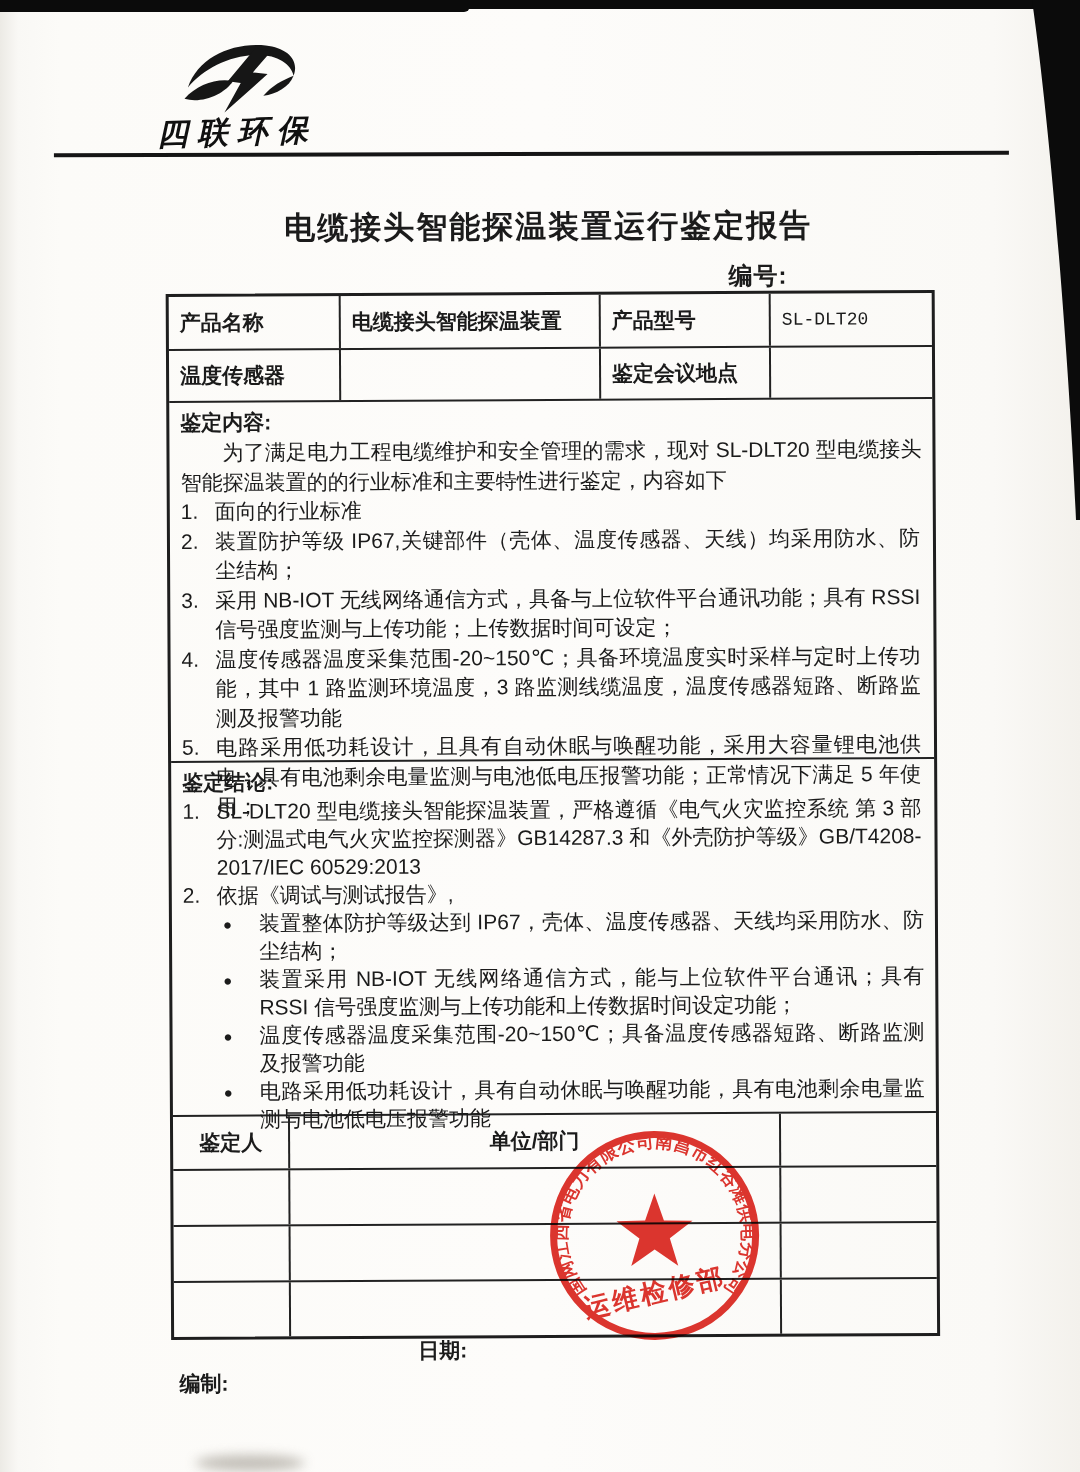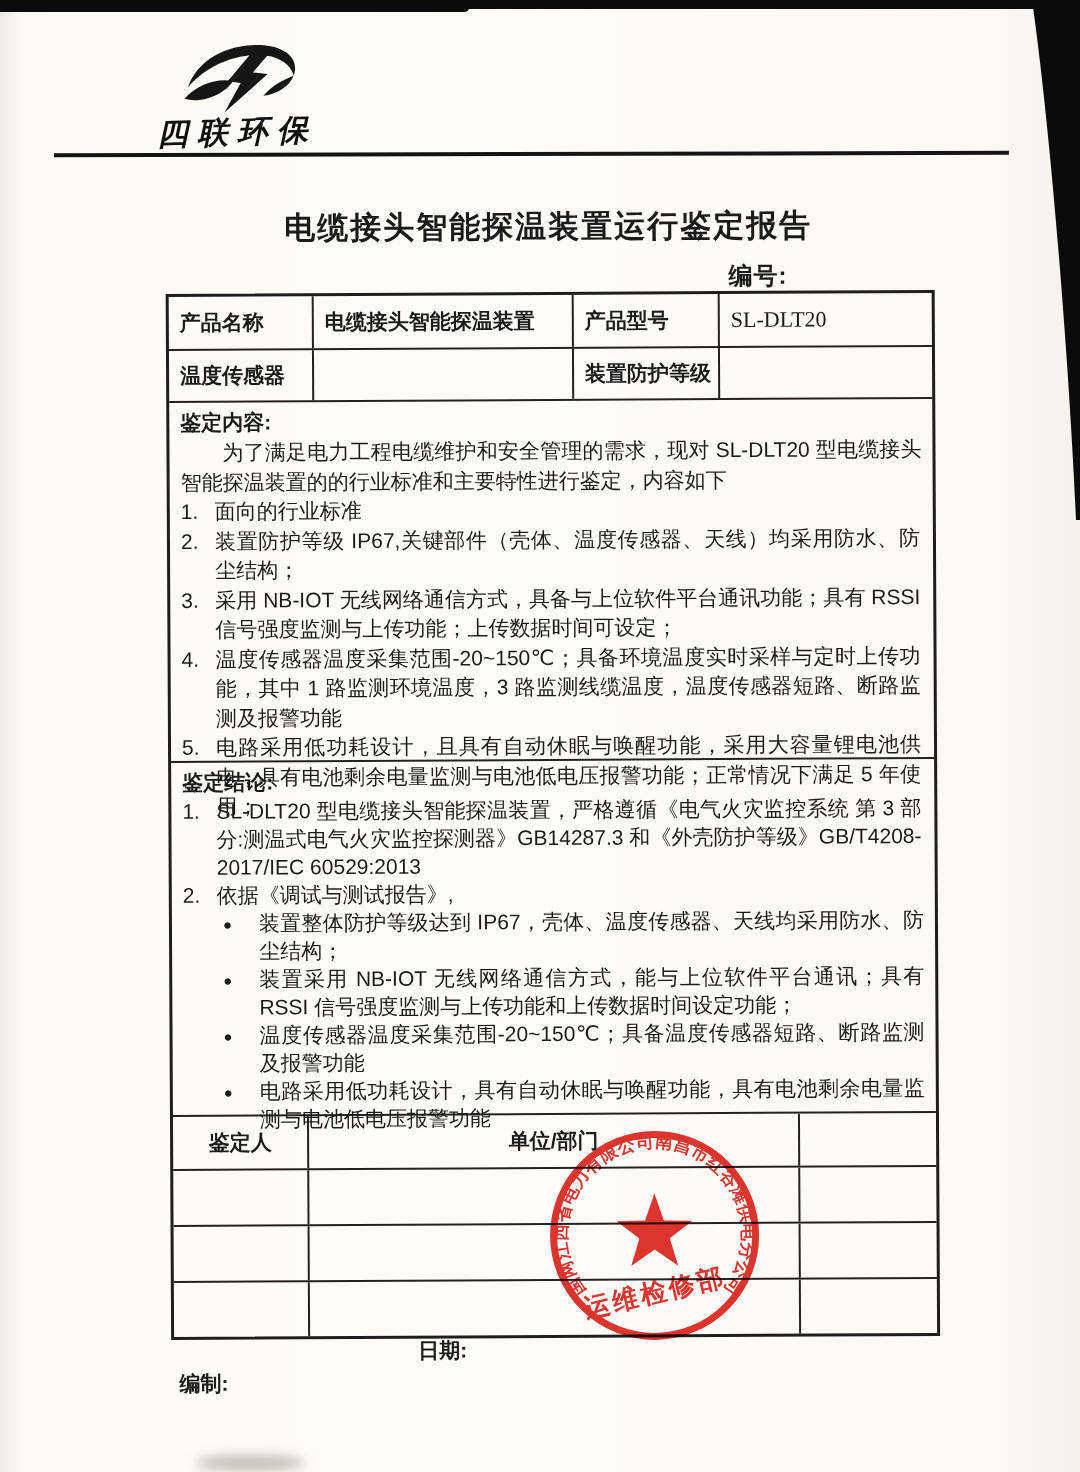--- a/index.html
+++ b/index.html
@@ -22,41 +22,41 @@
 
   .title{position:absolute;left:0;top:206px;width:100%;text-align:center;padding-left:22px;
          box-sizing:border-box;font-size:31px;font-weight:bold;letter-spacing:2px;}
   .doc-no{position:absolute;left:731px;top:261px;font-size:24px;font-weight:bold;letter-spacing:1px;}
 
   .doc-table{position:absolute;left:168px;top:292px;width:769px;border:3px solid #1e1e1e;box-sizing:border-box;
              font-size:21px;}
   .trow{display:flex;border-bottom:2px solid #222;}
   .cell{display:flex;align-items:center;padding:0 0 0 11px;box-sizing:border-box;}
   .cb{border-right:2px solid #222;}
-  .c1{width:145px;} .c2{width:260px;} .c3{width:146px;font-family:Liberation Serif, serif;} .c4{flex:1;}
+  .c1{width:172px;} .c2{width:260px;} .c3{width:170px;font-family:Liberation Serif, serif;} .c4{flex:1;}
   .hrow{height:52px;} .mrow{height:50px;}
   .lab{font-weight:bold;}
-  .mono{font-family:Liberation Serif, serif;font-size:22px;letter-spacing:0;}
+  .mono{font-family:Liberation Mono, monospace;font-size:18px;letter-spacing:0;}
 
   .box{border-bottom:2px solid #222;padding:5px 11px 0 11px;box-sizing:border-box;}
   .box-head{font-weight:bold;line-height:30px;}
   .content-box{height:360px;line-height:29.5px;}
   .conclusion-box{height:354px;line-height:28px;}
   .intro{margin:0;text-indent:2em;text-align:justify;}
   .li{display:flex;}
   .li .num{width:34px;flex:none;}
   .li .txt{flex:1;text-align:justify;padding-right:2px;}
   .bullets{margin-left:40px;}
   .bli{display:flex;}
   .bli .dot{width:36px;flex:none;font-size:15px;padding-top:1px;}
   .bli .txt{flex:1;text-align:justify;}
 
   .sig-hrow{height:52px;}
   .sig-erow{height:54px;}
-  .s1{width:136px;} .s2{width:491px;} .s3{flex:1;}
+  .s1{width:117px;} .s2{width:491px;} .s3{flex:1;}
   .scell{display:flex;align-items:center;justify-content:center;box-sizing:border-box;font-weight:bold;}
   .noborder-bottom{border-bottom:none;}
 
   .footer-lab{position:absolute;font-size:21px;font-weight:bold;}
   .f-prep{left:176px;top:1368px;}
   .f-date{left:415px;top:1336px;}
 
   .stamp{position:absolute;left:542px;top:1126px;mix-blend-mode:multiply;opacity:.92;}
 </style>
 </head>
@@ -89,21 +89,21 @@
       <div class="trow hrow">
         <div class="cell cb c1 lab">产品名称</div>
         <div class="cell cb c2 lab">电缆接头智能探温装置</div>
         <div class="cell cb c3 lab">产品型号</div>
         <div class="cell c4 mono">SL-DLT20</div>
       </div>
 
       <div class="trow mrow">
         <div class="cell cb c1 lab">温度传感器</div>
         <div class="cell cb c2"></div>
-        <div class="cell cb c3 lab">装置防护等级</div>
+        <div class="cell cb c3 lab">鉴定会议地点</div>
         <div class="cell c4"></div>
       </div>
 
       <div class="box content-box">
         <div class="box-head">鉴定内容:</div>
         <p class="intro">为了满足电力工程电缆维护和安全管理的需求，现对 SL-DLT20 型电缆接头智能探温装置的的行业标准和主要特性进行鉴定，内容如下</p>
         <div class="li">
           <span class="num">1.</span>
           <span class="txt">面向的行业标准</span>
         </div>

